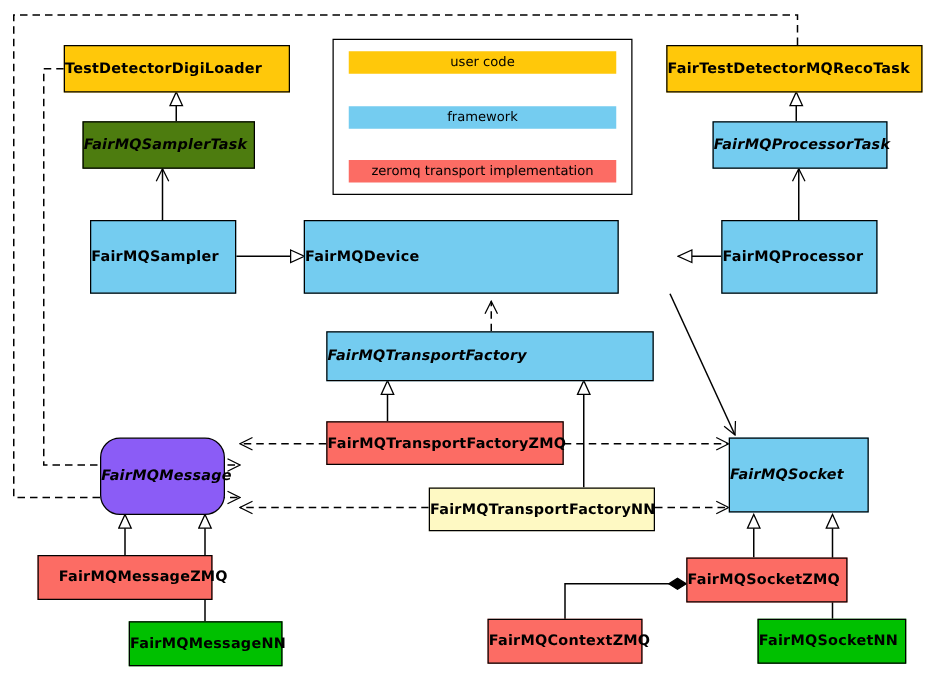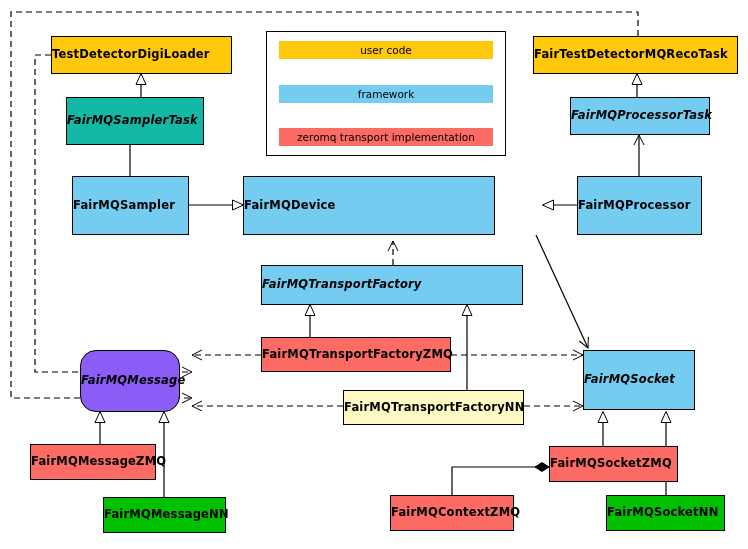--- a/index.html
+++ b/index.html
@@ -80,21 +80,21 @@
       </div>
   </div>
 
   <div id="nodes">
       <div class="node" style="left: 51px; top: 36px; width: 181px; height: 38px; background: rgb(255, 200, 10);">
         <span>TestDetectorDigiLoader</span>
       </div>
       <div class="node" style="left: 533px; top: 36px; width: 205px; height: 38px; background: rgb(255, 200, 10);">
         <span>FairTestDetectorMQRecoTask</span>
       </div>
-      <div class="node abstract" style="left: 66px; top: 97px; width: 138px; height: 48px; background: #14b8a6;">
+      <div class="node abstract" style="left: 66px; top: 97px; width: 138px; height: 38px; background: #4d7c0f;">
         <span>FairMQSamplerTask</span>
       </div>
       <div class="node abstract" style="left: 570px; top: 97px; width: 140px; height: 38px; background: rgb(116, 204, 240);">
         <span>FairMQProcessorTask</span>
       </div>
       <div class="node" style="left: 72px; top: 176px; width: 117px; height: 59px; background: rgb(116, 204, 240);">
         <span>FairMQSampler</span>
       </div>
       <div class="node" style="left: 243px; top: 176px; width: 252px; height: 59px; background: rgb(116, 204, 240);">
         <span>FairMQDevice</span>
@@ -110,21 +110,21 @@
       </div>
       <div class="node" style="left: 343px; top: 390px; width: 181px; height: 35px; background: #fef9c3;">
         <span>FairMQTransportFactoryNN</span>
       </div>
       <div class="node abstract" style="left: 80px; top: 350px; width: 100px; height: 62px; background: #8b5cf6; border-radius: 16px;">
         <span>FairMQMessage</span>
       </div>
       <div class="node abstract" style="left: 583px; top: 350px; width: 112px; height: 60px; background: rgb(116, 204, 240);">
         <span>FairMQSocket</span>
       </div>
-      <div class="node" style="left: 30px; top: 444px; width: 126px; height: 36px; background: rgb(252, 108, 100);">
+      <div class="node" style="left: 30px; top: 444px; width: 140px; height: 36px; background: rgb(252, 108, 100); padding-left: 16px;">
         <span>FairMQMessageZMQ</span>
       </div>
       <div class="node" style="left: 103px; top: 497px; width: 123px; height: 36px; background: rgb(0, 192, 0);">
         <span>FairMQMessageNN</span>
       </div>
       <div class="node" style="left: 549px; top: 446px; width: 129px; height: 36px; background: rgb(252, 108, 100);">
         <span>FairMQSocketZMQ</span>
       </div>
       <div class="node" style="left: 606px; top: 495px; width: 119px; height: 36px; background: rgb(0, 192, 0);">
         <span>FairMQSocketNN</span>

